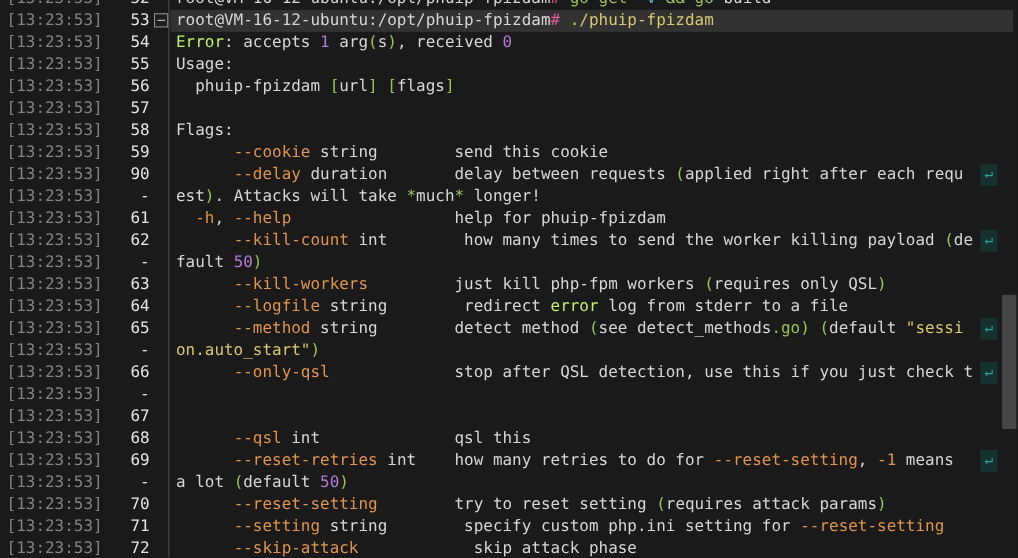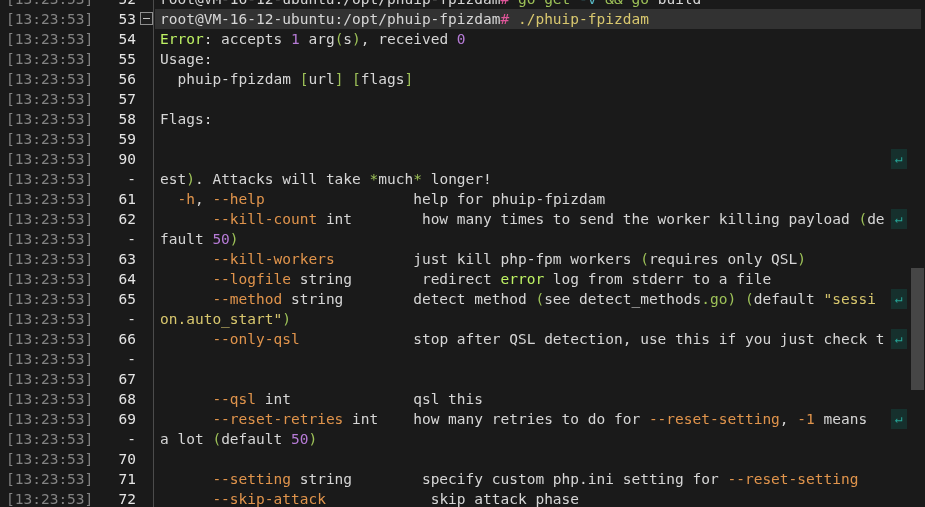--- a/index.html
+++ b/index.html
@@ -45,37 +45,37 @@
 
 <div id="app">
   <div id="rows">
       <div class="row"><span class="ts">[13:23:53]</span><span class="num">52</span><span class="content"><span class="c-w">root@VM-16-12-ubuntu:/opt/phuip-fpizdam</span><span class="c-pink">#</span><span class="c-w"> </span><span class="c-green">go get</span><span class="c-w"> </span><span class="c-cyan">-v</span><span class="c-w"> </span><span class="c-green">&amp;&amp;</span><span class="c-w"> </span><span class="c-green">go</span><span class="c-w"> build</span></span></div>
       <div class="row"><div class="hl-band"></div><span class="ts">[13:23:53]</span><span class="num">53</span><div class="fold-icon"><div class="fold-minus"></div></div><span class="content"><span class="c-w">root@VM-16-12-ubuntu:/opt/phuip-fpizdam</span><span class="c-pink">#</span><span class="c-w"> </span><span class="c-yellow">./phuip-fpizdam</span></span></div>
       <div class="row"><span class="ts">[13:23:53]</span><span class="num">54</span><span class="content"><span class="c-red">Error</span><span class="c-w">: accepts </span><span class="c-purple">1</span><span class="c-w"> arg</span><span class="c-green">(</span><span class="c-w">s</span><span class="c-green">)</span><span class="c-w">, received </span><span class="c-purple">0</span></span></div>
       <div class="row"><span class="ts">[13:23:53]</span><span class="num">55</span><span class="content"><span class="c-w">Usage:</span></span></div>
       <div class="row"><span class="ts">[13:23:53]</span><span class="num">56</span><span class="content"><span class="c-w">  phuip-fpizdam </span><span class="c-green">[</span><span class="c-w">url</span><span class="c-green">]</span><span class="c-w"> </span><span class="c-green">[</span><span class="c-w">flags</span><span class="c-green">]</span></span></div>
       <div class="row"><span class="ts">[13:23:53]</span><span class="num">57</span><span class="content"></span></div>
       <div class="row"><span class="ts">[13:23:53]</span><span class="num">58</span><span class="content"><span class="c-w">Flags:</span></span></div>
-      <div class="row"><span class="ts">[13:23:53]</span><span class="num">59</span></div>
-      <div class="row"><span class="ts">[13:23:53]</span><span class="num">90</span><span class="wrapmark">↵</span></div>
+      <div class="row"><span class="ts">[13:23:53]</span><span class="num">59</span><span class="content"><span class="c-w">      </span><span class="c-orange">--cookie</span><span class="c-w"> string        send this cookie</span></span></div>
+      <div class="row"><span class="ts">[13:23:53]</span><span class="num">90</span><span class="content"><span class="c-w">      </span><span class="c-orange">--delay</span><span class="c-w"> duration       delay between requests </span><span class="c-green">(</span><span class="c-w">applied right after each requ</span></span><span class="wrapmark">↵</span></div>
       <div class="row"><span class="ts">[13:23:53]</span><span class="num">-</span><span class="content"><span class="c-w">est</span><span class="c-green">)</span><span class="c-w">. Attacks will take </span><span class="c-green">*</span><span class="c-w">much</span><span class="c-green">*</span><span class="c-w"> longer!</span></span></div>
       <div class="row"><span class="ts">[13:23:53]</span><span class="num">61</span><span class="content"><span class="c-w">  </span><span class="c-orange">-h</span><span class="c-w">, </span><span class="c-orange">--help</span><span class="c-w">                 help for phuip-fpizdam</span></span></div>
       <div class="row"><span class="ts">[13:23:53]</span><span class="num">62</span><span class="content"><span class="c-w">      </span><span class="c-orange">--kill-count</span><span class="c-w"> int        how many times to send the worker killing payload </span><span class="c-green">(</span><span class="c-w">de</span></span><span class="wrapmark">↵</span></div>
       <div class="row"><span class="ts">[13:23:53]</span><span class="num">-</span><span class="content"><span class="c-w">fault </span><span class="c-purple">50</span><span class="c-green">)</span></span></div>
       <div class="row"><span class="ts">[13:23:53]</span><span class="num">63</span><span class="content"><span class="c-w">      </span><span class="c-orange">--kill-workers</span><span class="c-w">         just kill php-fpm workers </span><span class="c-green">(</span><span class="c-w">requires only QSL</span><span class="c-green">)</span></span></div>
       <div class="row"><span class="ts">[13:23:53]</span><span class="num">64</span><span class="content"><span class="c-w">      </span><span class="c-orange">--logfile</span><span class="c-w"> string        redirect </span><span class="c-red">error</span><span class="c-w"> log from stderr to a file</span></span></div>
       <div class="row"><span class="ts">[13:23:53]</span><span class="num">65</span><span class="content"><span class="c-w">      </span><span class="c-orange">--method</span><span class="c-w"> string        detect method </span><span class="c-green">(</span><span class="c-w">see detect_methods</span><span class="c-green">.go)</span><span class="c-w"> </span><span class="c-green">(</span><span class="c-w">default </span><span class="c-yellow">"sessi</span></span><span class="wrapmark">↵</span></div>
       <div class="row"><span class="ts">[13:23:53]</span><span class="num">-</span><span class="content"><span class="c-yellow">on.auto_start"</span><span class="c-green">)</span></span></div>
       <div class="row"><span class="ts">[13:23:53]</span><span class="num">66</span><span class="content"><span class="c-w">      </span><span class="c-orange">--only-qsl</span><span class="c-w">             stop after QSL detection, use this if you just check t</span></span><span class="wrapmark">↵</span></div>
       <div class="row"><span class="ts">[13:23:53]</span><span class="num">-</span></div>
       <div class="row"><span class="ts">[13:23:53]</span><span class="num">67</span></div>
       <div class="row"><span class="ts">[13:23:53]</span><span class="num">68</span><span class="content"><span class="c-w">      </span><span class="c-orange">--qsl</span><span class="c-w"> int              qsl this</span></span></div>
       <div class="row"><span class="ts">[13:23:53]</span><span class="num">69</span><span class="content"><span class="c-w">      </span><span class="c-orange">--reset-retries</span><span class="c-w"> int    how many retries to do for </span><span class="c-orange">--reset-setting</span><span class="c-w">, </span><span class="c-orange">-1</span><span class="c-w"> means </span></span><span class="wrapmark">↵</span></div>
       <div class="row"><span class="ts">[13:23:53]</span><span class="num">-</span><span class="content"><span class="c-w">a lot </span><span class="c-green">(</span><span class="c-w">default </span><span class="c-purple">50</span><span class="c-green">)</span></span></div>
-      <div class="row"><span class="ts">[13:23:53]</span><span class="num">70</span></div>
+      <div class="row"><span class="ts">[13:23:53]</span><span class="num">70</span><span class="content"><span class="c-w">      </span><span class="c-orange">--reset-setting</span><span class="c-w">        try to reset setting </span><span class="c-green">(</span><span class="c-w">requires attack params</span><span class="c-green">)</span></span></div>
       <div class="row"><span class="ts">[13:23:53]</span><span class="num">71</span><span class="content"><span class="c-w">      </span><span class="c-orange">--setting</span><span class="c-w"> string        specify custom php.ini setting for </span><span class="c-orange">--reset-setting</span></span></div>
       <div class="row"><span class="ts">[13:23:53]</span><span class="num">72</span><span class="content"><span class="c-w">      </span><span class="c-orange">--skip-attack</span><span class="c-w">            skip attack phase</span></span></div>
     </div>
   <div id="gutter-divider"></div>
   <div id="scrollbar">
     <div id="scrollbar-thumb"></div>
   </div>
 </div>
 
 </body></html>

